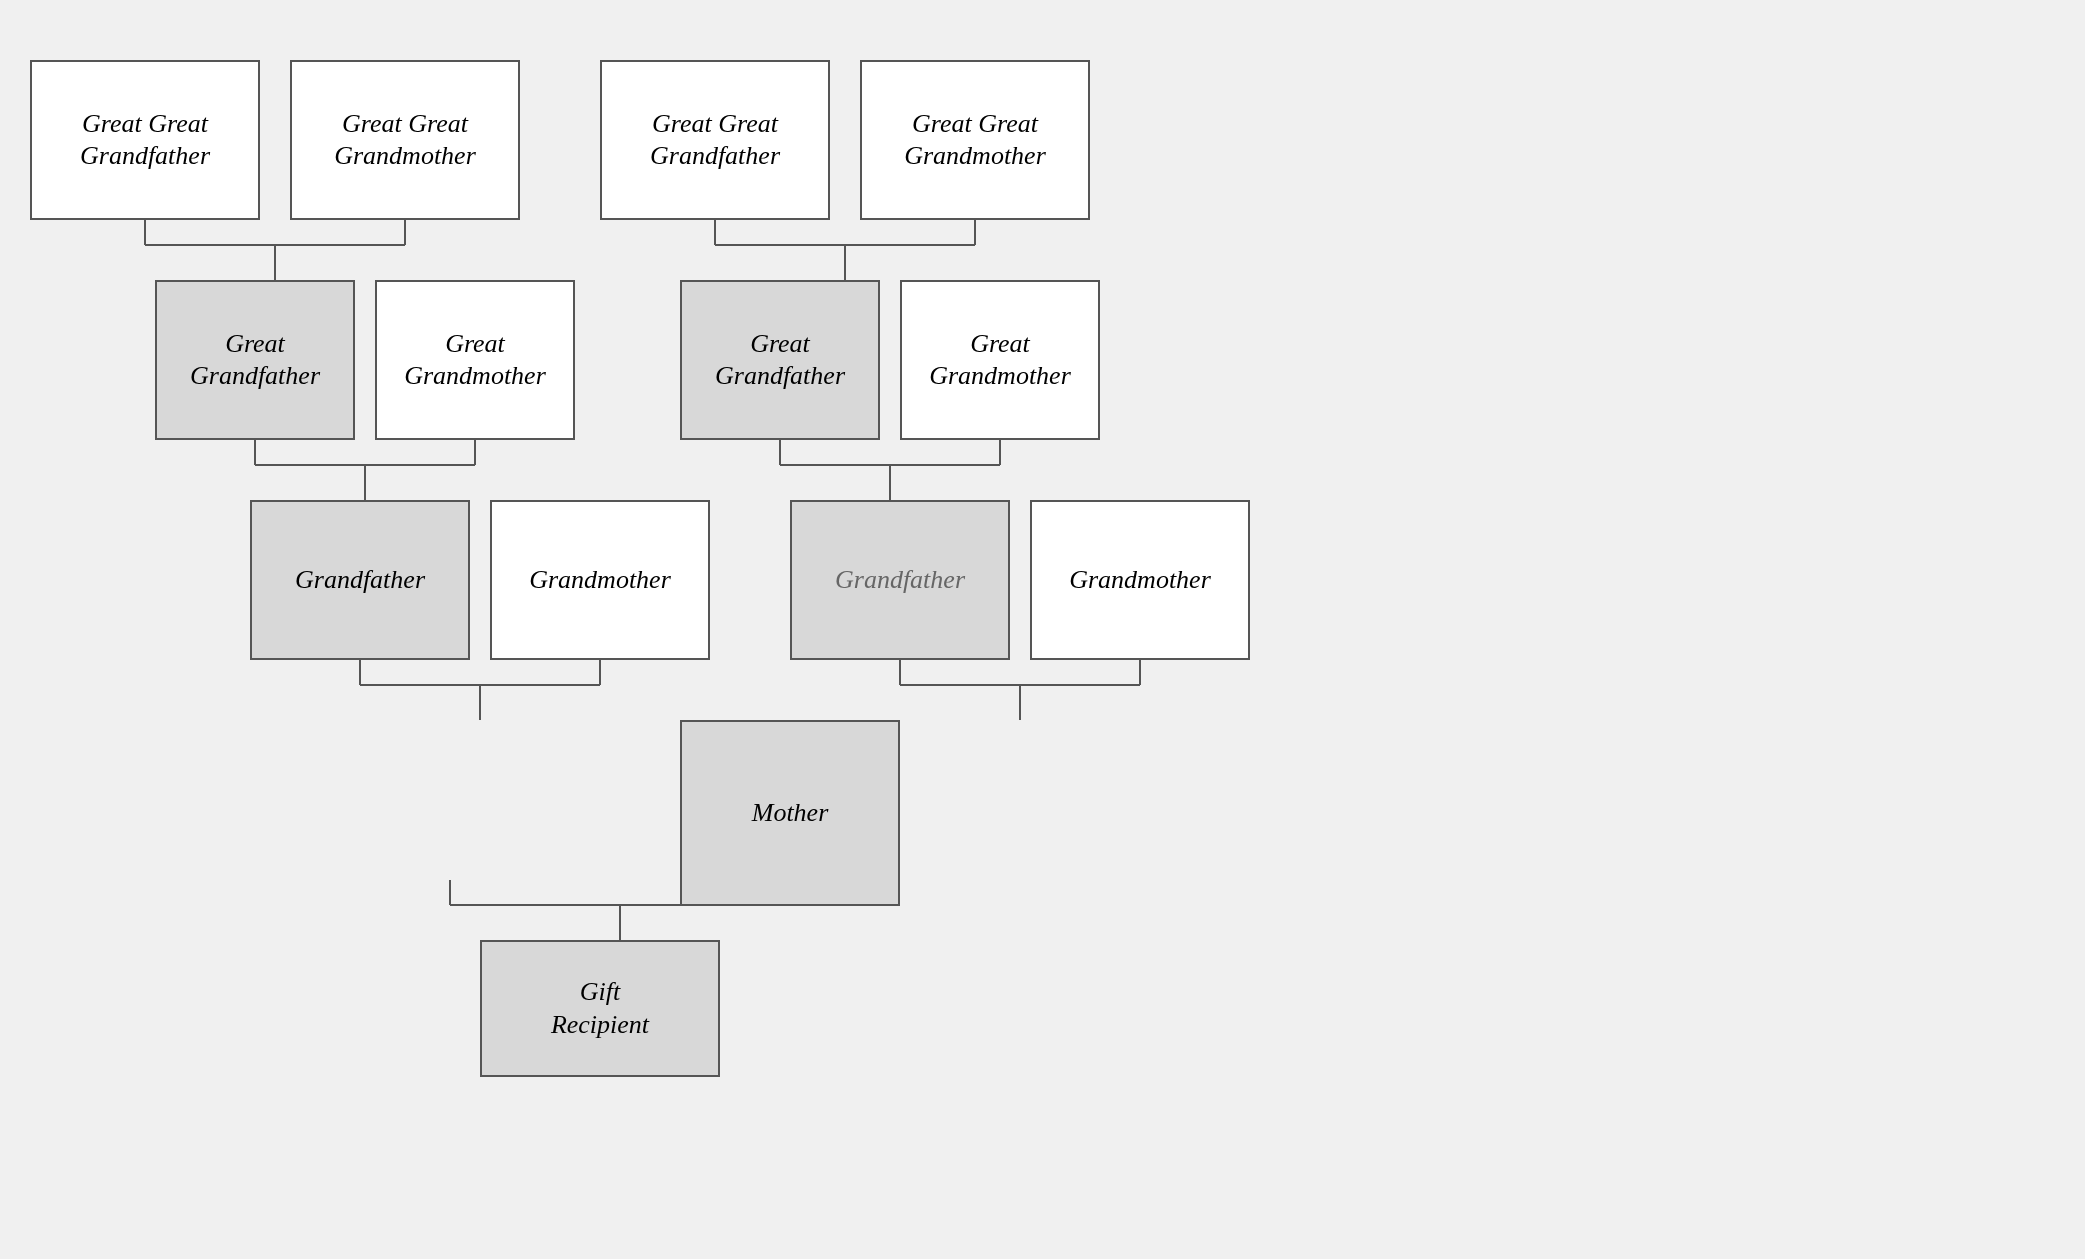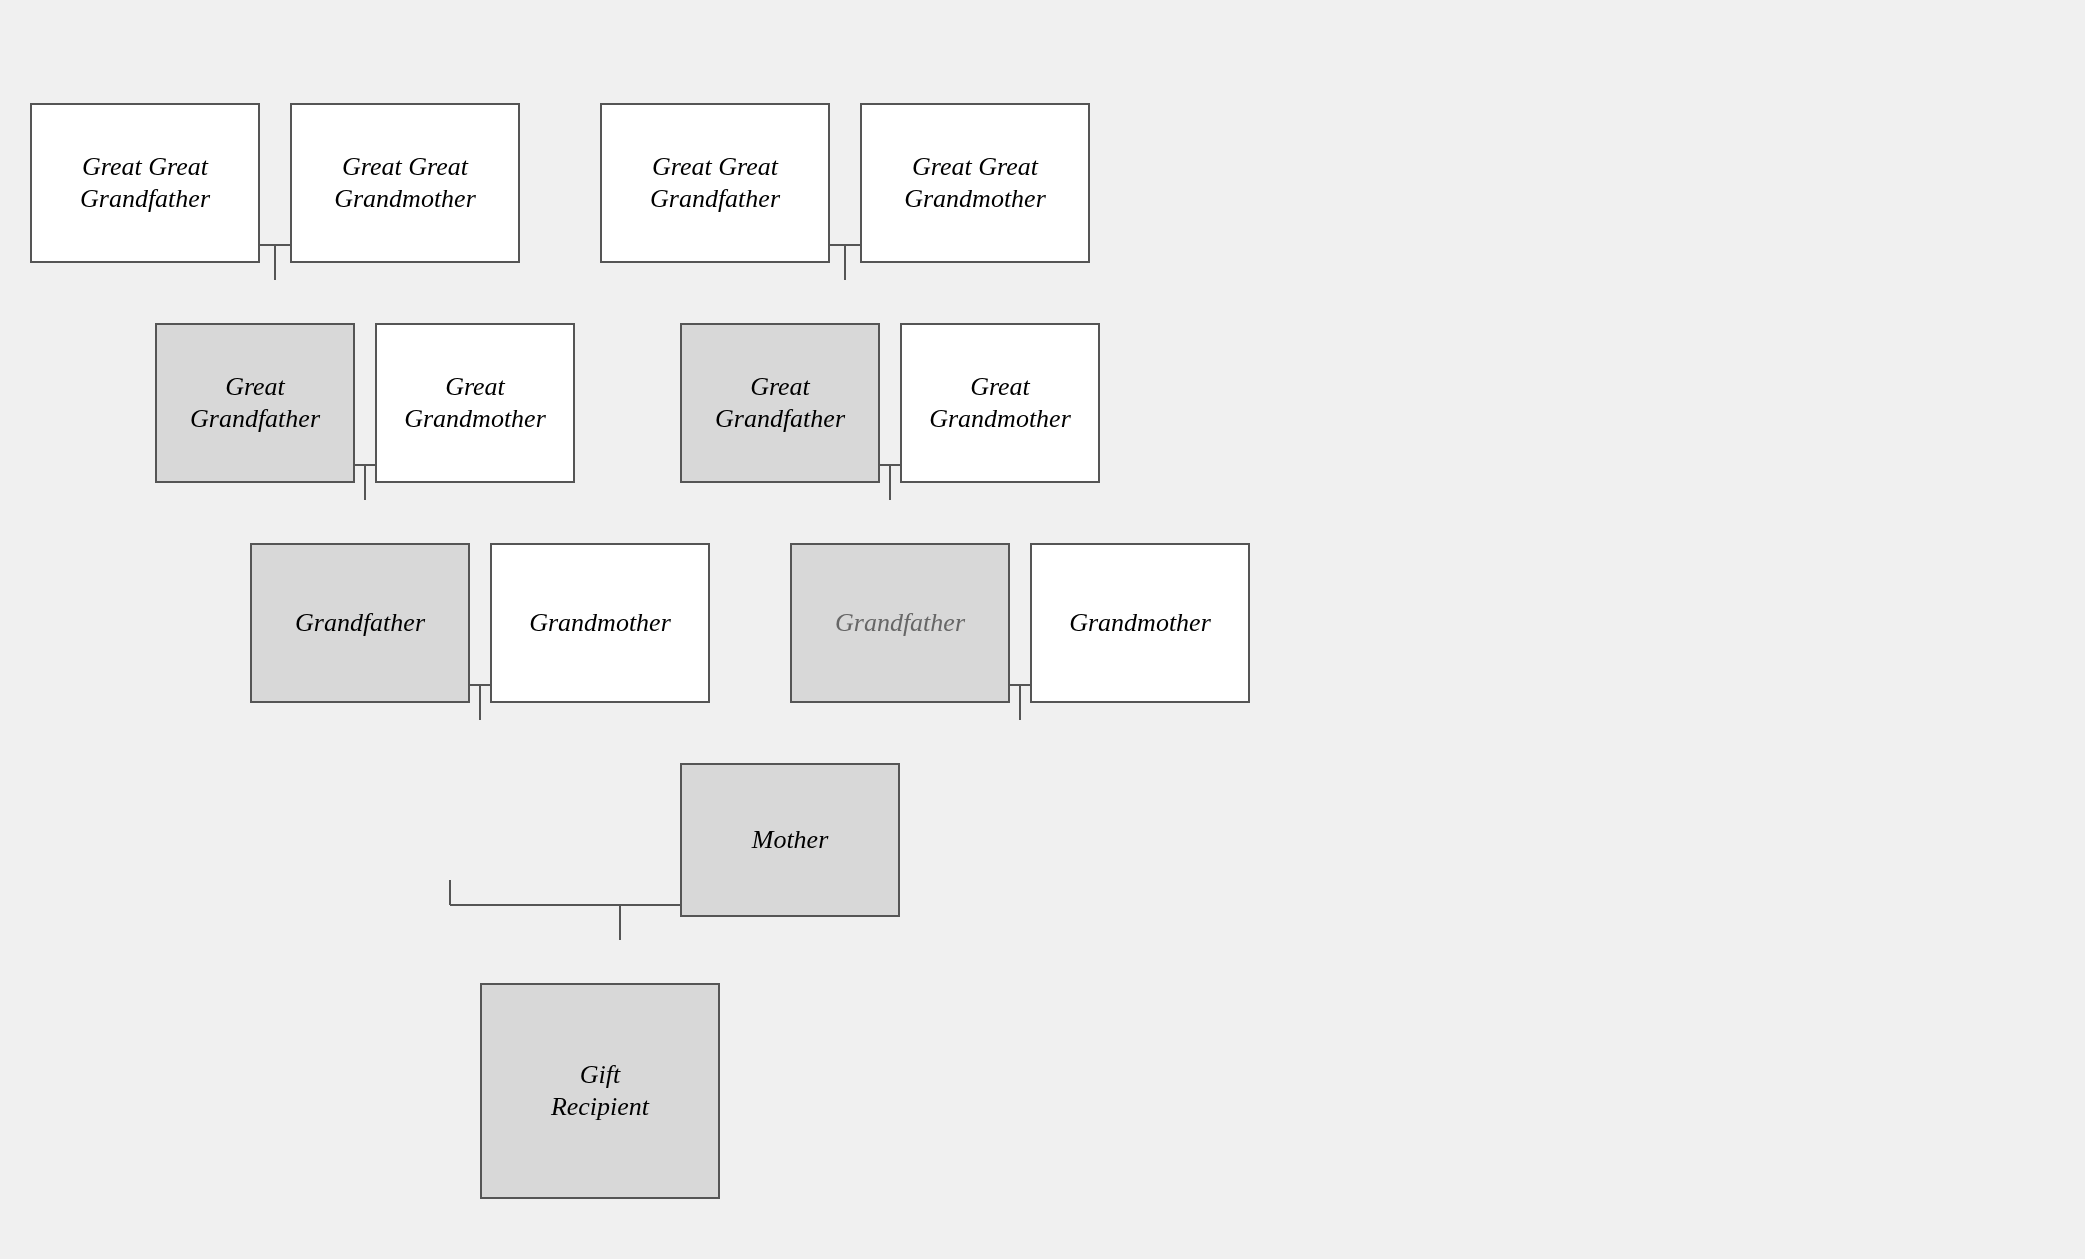--- a/index.html
+++ b/index.html
@@ -24,21 +24,20 @@
       position: absolute;
       border: 2px solid #555;
       display: flex;
       align-items: center;
       justify-content: center;
       text-align: center;
       font-style: italic;
       font-size: 26px;
       line-height: 1.25;
       padding: 8px 10px;
-      margin-top: 43px;
     }
 
     .node.shaded {
       background: #d8d8d8;
     }
 
     .node.white {
       background: #ffffff;
     }
 
@@ -142,21 +141,21 @@
 
   <div class="node shaded" style="left:790px; top:500px; width:220px; height:160px;">
     <span style="font-style:italic; color:#666;">Grandfather</span>
   </div>
 
   <div class="node white" style="left:1030px; top:500px; width:220px; height:160px;">
     <span>Grandmother</span>
   </div>
 
 
-  <div class="node shaded" style="left:680px; top:720px; width:220px; height:154px;">
+  <div class="node shaded" style="left:680px; top:720px; width:220px; height:186px;">
     <span>Mother</span>
   </div>
 
-  <div class="node shaded" style="left:480px; top:940px; width:240px; height:216px;">
+  <div class="node shaded" style="left:480px; top:940px; width:240px; height:137px;">
     <span>Gift<br>Recipient</span>
   </div>
 
 </div>
 
 </body></html>

